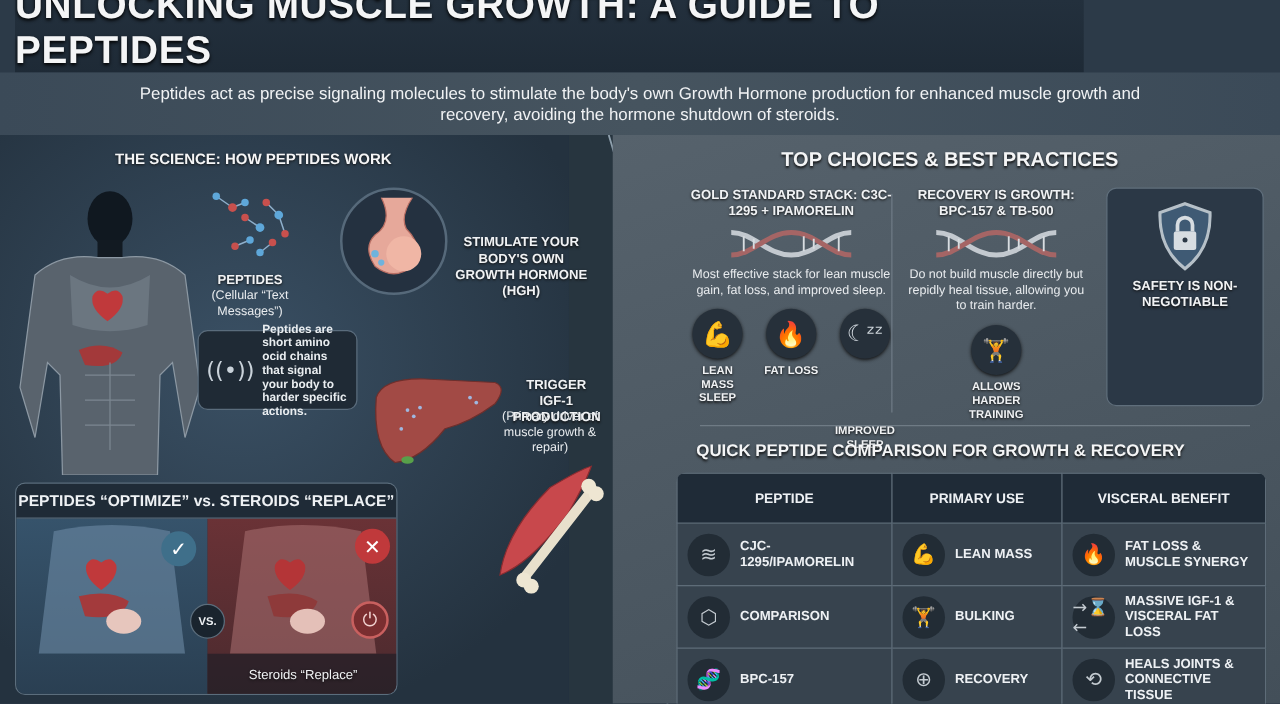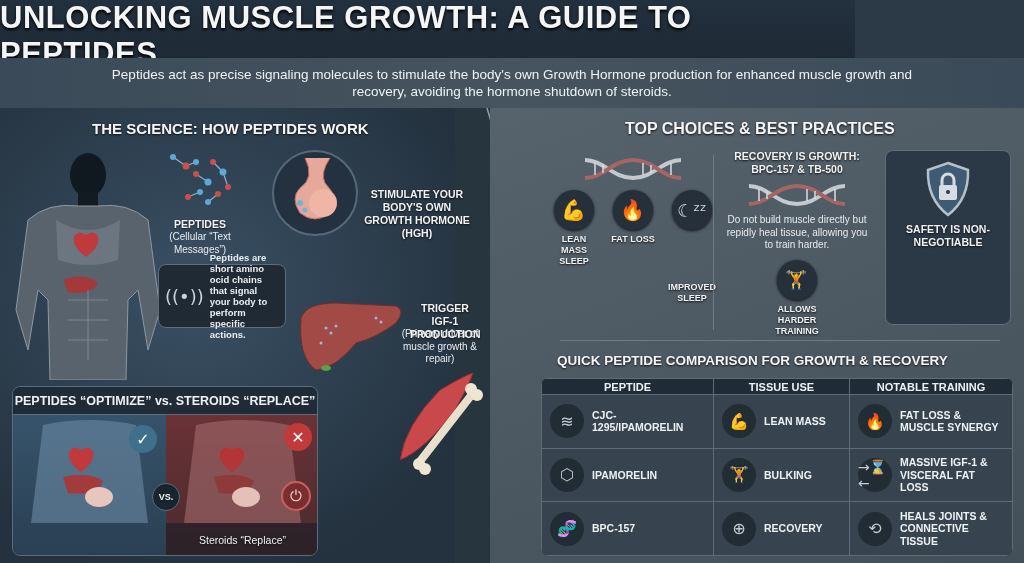--- a/index.html
+++ b/index.html
@@ -1,18 +1,18 @@
 <!DOCTYPE html>
 <html><head>
 <meta charset="utf-8">
 <style>
 *{box-sizing:border-box;margin:0;padding:0;}
 html,body{width:1024px;height:563px;overflow:hidden;}
 body{font-family:"DejaVu Sans","Liberation Sans",sans-serif;color:#eef1f4;background:#2c3a48;position:relative;}
-.header{position:absolute;left:0;top:0;width:855px;height:58px;background:linear-gradient(#23303d,#1e2a36);display:flex;align-items:flex-start;justify-content:center;}
+.header{position:absolute;left:12px;top:0;width:855px;height:58px;background:linear-gradient(#23303d,#1e2a36);display:flex;align-items:flex-end;justify-content:center;}
 .header h1{font-family:"Liberation Sans",sans-serif;font-weight:bold;font-size:31px;letter-spacing:0.5px;color:#f4f5f6;text-shadow:0 2px 3px #000;}
 .subhead{position:absolute;left:0;top:58px;width:1024px;height:50px;background:linear-gradient(90deg,#3b4a58,#46545f 50%,#3b4a58);display:flex;align-items:center;justify-content:center;text-align:center;}
 .subhead p{font-family:"Liberation Sans",sans-serif;font-size:13.5px;line-height:17px;color:#f0f2f4;width:820px;}
 .left{position:absolute;left:0;top:108px;width:480px;height:455px;background:radial-gradient(ellipse at 40% 40%,#3a5064,#24323f 75%);}
 .divider{position:absolute;left:455px;top:108px;width:80px;height:455px;}
 .right{position:absolute;left:490px;top:108px;width:534px;height:455px;background:linear-gradient(160deg,#56626c,#434f59);clip-path:polygon(0 0,100% 0,100% 100%,0 100%);}
 .section-title{position:absolute;font-family:"Liberation Sans",sans-serif;font-weight:bold;color:#f4f5f6;text-shadow:0 1px 2px #111;}
 .small-bold{font-family:"Liberation Sans",sans-serif;font-weight:bold;font-size:10.5px;line-height:13px;color:#f0f2f4;text-align:center;text-shadow:0 1px 2px #111;}
 .small{font-family:"Liberation Sans",sans-serif;font-size:10px;line-height:12.5px;color:#e8ebee;text-align:center;}
 .abs{position:absolute;}
@@ -22,21 +22,21 @@
 .vs-box{position:absolute;left:12px;top:386px;width:306px;height:170px;border:1px solid #5b6d7c;border-radius:8px;overflow:hidden;background:#263442;}
 .vs-head{height:28px;background:#1f2b37;display:flex;align-items:center;justify-content:center;border-bottom:1px solid #5b6d7c;}
 .vs-head span{font-family:"Liberation Sans",sans-serif;font-weight:bold;font-size:12.5px;color:#eef1f4;}
 .vs-l{position:absolute;left:0;top:28px;width:153px;height:142px;background:linear-gradient(#36536b,#2a3f52);}
 .vs-r{position:absolute;left:153px;top:28px;width:153px;height:142px;background:linear-gradient(#6a3236,#4a2a2e);}
 .vs-cap{position:absolute;bottom:0;left:0;width:100%;height:34px;background:rgba(20,28,36,0.55);display:flex;flex-direction:column;align-items:center;justify-content:center;}
 .card{position:absolute;}
 .icon-circ{width:40px;height:40px;border-radius:50%;background:#26303a;display:flex;align-items:center;justify-content:center;box-shadow:0 1px 3px #111;}
 .safety{position:absolute;left:885px;top:150px;width:126px;height:175px;background:#2b3846;border:1px solid #5f6e7b;border-radius:8px;}
 table.cmp{position:absolute;left:541px;top:378px;width:472px;height:178px;border-collapse:collapse;border-radius:8px;overflow:hidden;}
-table.cmp th{height:16px;background:#1f2b37;font-family:"Liberation Sans",sans-serif;font-weight:bold;font-size:11px;color:#eef1f4;border:1px solid #5e6c78;}
+table.cmp th{height:40px;background:#1f2b37;font-family:"Liberation Sans",sans-serif;font-weight:bold;font-size:11px;color:#eef1f4;border:1px solid #5e6c78;}
 table.cmp td{height:50px;background:#37434e;border:1px solid #5e6c78;padding:0 8px;}
 .cell{display:flex;align-items:center;}
 .cell .ic{width:34px;height:34px;border-radius:50%;background:#222c35;display:flex;align-items:center;justify-content:center;margin-right:8px;flex-shrink:0;}
 .cell .lbl{font-family:"Liberation Sans",sans-serif;font-weight:bold;font-size:10.5px;line-height:12.5px;color:#eef1f4;}
 </style>
 </head>
 <body>
 
 <div class="header">
   <h1>UNLOCKING MUSCLE GROWTH: A GUIDE TO PEPTIDES</h1>
@@ -44,21 +44,21 @@
 <div class="subhead">
   <p>Peptides act as precise signaling molecules to stimulate the body's own Growth Hormone production for enhanced muscle growth and recovery, avoiding the hormone shutdown of steroids.</p>
 </div>
 
 <div class="left"></div>
 <svg class="divider" viewBox="0 0 80 455" width="80" height="455">
   <polygon points="0,0 35,0 80,455 0,455" fill="#27353f"></polygon>
   <polyline points="32,0 44,40 79,455" stroke="#8fa0ad" stroke-width="1.5" fill="none"></polyline>
 </svg>
 
-<div class="section-title" style="left:92px;top:120px;font-size:15px;">THE SCIENCE: HOW PEPTIDES WORK</div>
+<div class="section-title" style="left:92px;top:120px;font-size:12px;">THE SCIENCE: HOW PEPTIDES WORK</div>
 
 <svg class="abs" style="left:8px;top:150px;" width="160" height="230" viewBox="0 0 160 230">
   <ellipse cx="80" cy="25" rx="18" ry="22" fill="#101820"></ellipse>
   <rect x="70" y="42" width="20" height="14" fill="#121a22"></rect>
   <path d="M20 70 Q40 52 70 56 L90 56 Q120 52 140 70 L152 160 L140 200 L130 140 L120 150 L118 230 L42 230 L40 150 L30 140 L20 200 L8 160 Z" fill="#59636d" stroke="#8c98a3" stroke-width="1"></path>
   <path d="M48 70 Q80 90 112 70 L110 110 Q80 120 50 110 Z" fill="#6b7680"></path>
   <path d="M78 85 q-8 -6 -12 2 q-2 10 12 20 q14 -10 12 -20 q-4 -8 -12 -2z" fill="#c0393b"></path>
   <path d="M55 130 q20 -8 35 2 q-5 14 -30 10z" fill="#a3393a"></path>
   <g stroke="#7c8791" stroke-width="1" fill="none">
       <path d="M60 150 h40 M60 170 h40 M60 190 h40 M80 140 v70"></path>
@@ -88,21 +88,21 @@
       <circle cx="32" cy="40" r="3" fill="#5ea7d9"></circle>
       <circle cx="40" cy="50" r="3" fill="#5ea7d9"></circle>
       <circle cx="50" cy="42" r="3" fill="#c8504d"></circle>
   </g>
 </svg>
 <div class="abs small-bold" style="left:160px;top:218px;width:80px;">PEPTIDES</div>
 <div class="abs small" style="left:160px;top:231px;width:80px;">(Cellular “Text Messages”)</div>
 
 <div class="bubble">
   <span style="font-size:18px;color:#c9d2da;">((•))</span>
-  <span class="txt">Peptides are short amino ocid chains that signal your body to perform specific actions.</span>
+  <span class="txt">Peptides are short amino ocid chains that signal your body to harder specific actions.</span>
 </div>
 
 <div class="abs circ" style="left:272px;top:150px;width:86px;height:86px;border:2px solid #56697a;">
   <svg width="60" height="70" viewBox="0 0 60 70">
     <path d="M20 0 q10 20 -5 30 q-10 10 0 25 q15 12 30 0 q10 -15 -5 -30 q-5 -10 5 -25" fill="#e6a89a" stroke="#b86e63"></path>
     <circle cx="38" cy="45" r="14" fill="#f0b6a5"></circle>
     <circle cx="15" cy="45" r="3" fill="#6fb3dd"></circle>
       <circle cx="20" cy="52" r="2.5" fill="#6fb3dd"></circle>
   </svg>
 </div>
@@ -166,31 +166,33 @@
   </div>
   <div class="abs circ" style="left:139px;top:96px;width:28px;height:28px;background:#1a242e;border:1px solid #5b6d7c;">
       <span style="font-family:'Liberation Sans',sans-serif;font-weight:bold;font-size:9px;">VS.</span>
     </div>
 </div>
 
 <div class="right"></div>
 <div class="section-title" style="left:625px;top:120px;font-size:16px;">TOP CHOICES &amp; BEST PRACTICES</div>
 
 <div class="card" style="left:548px;top:150px;width:170px;">
+  <div class="small-bold" style="font-size:10.5px;">GOLD STANDARD STACK: C3C-1295 + IPAMORELIN</div>
   <svg style="display:block;margin:6px auto 0;" width="100" height="26" viewBox="0 0 100 26">
     <path d="M2 4 C20 4 30 22 50 22 C70 22 80 4 98 4" stroke="#c3c9cf" stroke-width="4" fill="none"></path>
     <path d="M2 22 C20 22 30 4 50 4 C70 4 80 22 98 22" stroke="#a56565" stroke-width="4" fill="none"></path>
     <g stroke="#d8dde1" stroke-width="1.5">
         <line x1="12" y1="7" x2="12" y2="19"></line>
         <line x1="20" y1="9" x2="20" y2="17"></line>
         <line x1="60" y1="7" x2="60" y2="19"></line>
         <line x1="68" y1="9" x2="68" y2="17"></line>
         <line x1="88" y1="7" x2="88" y2="19"></line>
       </g>
   </svg>
+  <div class="small" style="margin-top:6px;">Most effective stack for lean muscle gain, fat loss, and improved sleep.</div>
   <div style="display:flex;justify-content:space-between;margin-top:8px;">
     <div style="width:52px;display:flex;flex-direction:column;align-items:center;">
       <div class="icon-circ">
           <span style="font-size:20px;color:#c7ced4;">💪</span>
         </div>
       <div class="small-bold" style="font-size:9px;line-height:11px;margin-top:4px;">LEAN MASS SLEEP</div>
     </div>
     <div style="width:52px;display:flex;flex-direction:column;align-items:center;">
       <div class="icon-circ">
           <span style="font-size:20px;color:#d9c2b3;">🔥</span>
@@ -242,22 +244,22 @@
   <div class="small-bold" style="margin-top:6px;padding:0 4px;">SAFETY IS NON-NEGOTIABLE</div>
 </div>
 
 <div class="abs" style="left:560px;top:340px;width:440px;height:1px;background:#6f7b85;"></div>
 <div class="section-title" style="left:557px;top:353px;font-size:13.5px;">QUICK PEPTIDE COMPARISON FOR GROWTH &amp; RECOVERY</div>
 
 <table class="cmp">
   <thead>
     <tr>
       <th style="width:172px;">PEPTIDE</th>
-      <th style="width:136px;">TISSUE USE</th>
-      <th>NOTABLE TRAINING</th>
+      <th style="width:136px;">PRIMARY USE</th>
+      <th>VISCERAL BENEFIT</th>
     </tr>
   </thead>
   <tbody>
     <tr>
       <td>
           <div class="cell">
             <span class="ic">
               <span style="color:#c4cbd1;font-size:16px;">≋</span>
             </span>
             <span class="lbl">CJC-1295/IPAMORELIN</span>
@@ -279,21 +281,21 @@
             <span class="lbl">FAT LOSS &amp; MUSCLE SYNERGY</span>
           </div>
         </td>
     </tr>
     <tr>
       <td>
           <div class="cell">
             <span class="ic">
               <span style="color:#c4cbd1;font-size:16px;">⬡</span>
             </span>
-            <span class="lbl">IPAMORELIN</span>
+            <span class="lbl">COMPARISON</span>
           </div>
         </td>
       <td>
           <div class="cell">
             <span class="ic">
               <span style="color:#c4cbd1;font-size:16px;">🏋</span>
             </span>
             <span class="lbl">BULKING</span>
           </div>
         </td>

